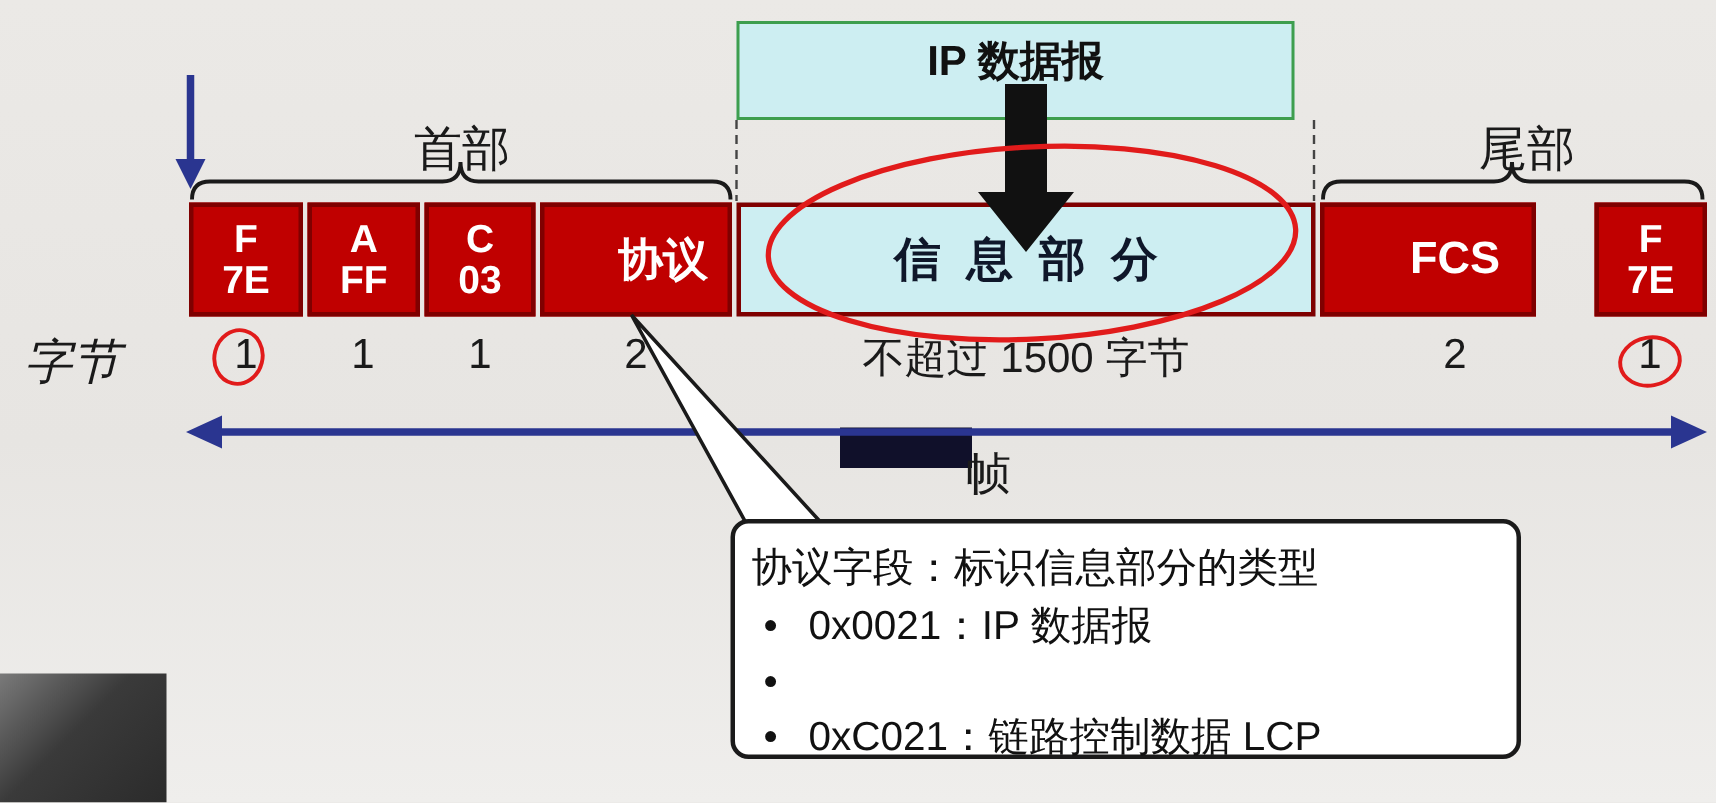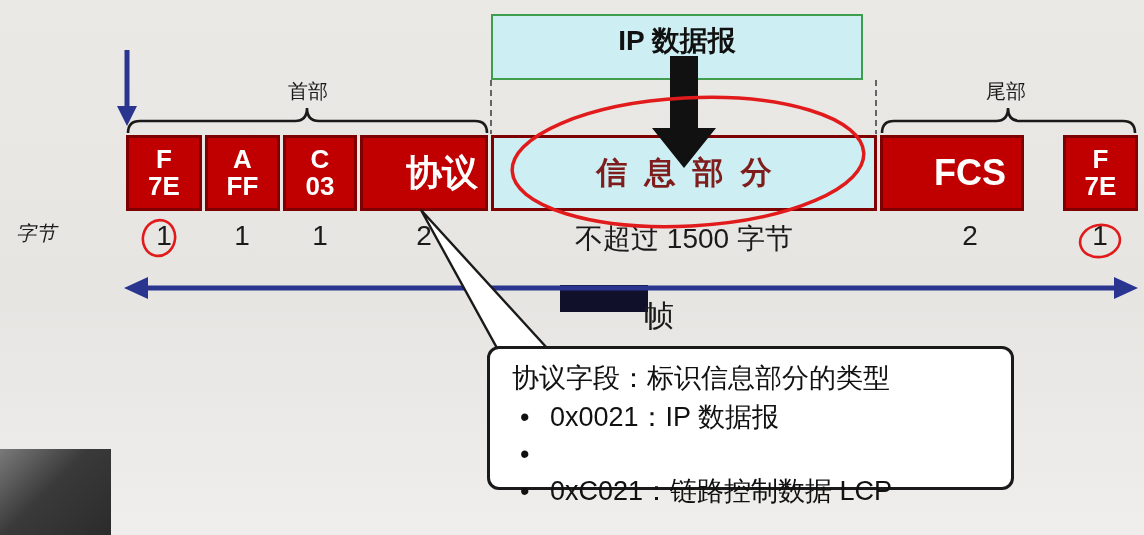--- a/index.html
+++ b/index.html
@@ -16,43 +16,43 @@
   
   .cell{
     position:absolute;top:135px;height:76px;
     background:#c00000;
     border:3px solid #7f0000;
     box-sizing:border-box;
     display:flex;flex-direction:column;align-items:center;justify-content:center;
     color:#fff;font-weight:bold;z-index:1;
   }
   .cell .ln{font-size:26px;line-height:1.02;}
-  .cell.single{font-size:36px;padding-left:36px;}
+  .cell.single{font-size:30px;padding-left:36px;}
   .cell.info{
-    background:#cdeef2;color:#7f1d1d;
+    background:#cdeef2;color:#0f172a;
   }
   .info-text{white-space:pre;font-size:31px;font-weight:bold;}
   
   .ipbox{
     position:absolute;left:491px;top:14px;width:372px;height:66px;
     background:#cdeef2;border:2px solid #3e9e4e;box-sizing:border-box;
     display:flex;align-items:flex-start;justify-content:center;
     z-index:1;
   }
   .ipbox .ttl{font-size:28px;font-weight:bold;color:#111;margin-top:6px;}
   
-  .lbl{position:absolute;color:#1a1a1a;font-size:20px;z-index:1;}
+  .lbl{position:absolute;color:#1a1a1a;font-size:32px;z-index:1;}
   .byte-val{position:absolute;top:220px;transform:translateX(-50%);font-size:28px;color:#1a1a1a;z-index:1;}
   
   .overlay{position:absolute;left:0;top:0;width:1144px;height:535px;z-index:2;pointer-events:none;}
   
   .callout{
-    position:absolute;left:487px;top:346px;width:527px;height:144px;
+    position:absolute;left:487px;top:346px;width:527px;height:160px;
     background:#ffffff;border:3px solid #1a1a1a;border-radius:12px;
-    box-sizing:border-box;padding:10px 22px 8px 22px;z-index:3;
+    box-sizing:border-box;padding:10px 22px 8px 11px;z-index:3;
     color:#111;
   }
   .callout .title{font-size:27px;line-height:38px;}
   .callout ul{list-style:none;margin:2px 0 0 0;padding:0 0 0 8px;}
   .callout li{font-size:27px;line-height:37px;display:flex;}
   .callout li .bullet{width:30px;flex:0 0 30px;}
   
   .highlight-rect{
     position:absolute;left:560px;top:285px;width:88px;height:27px;
     background:#10102a;z-index:1;

